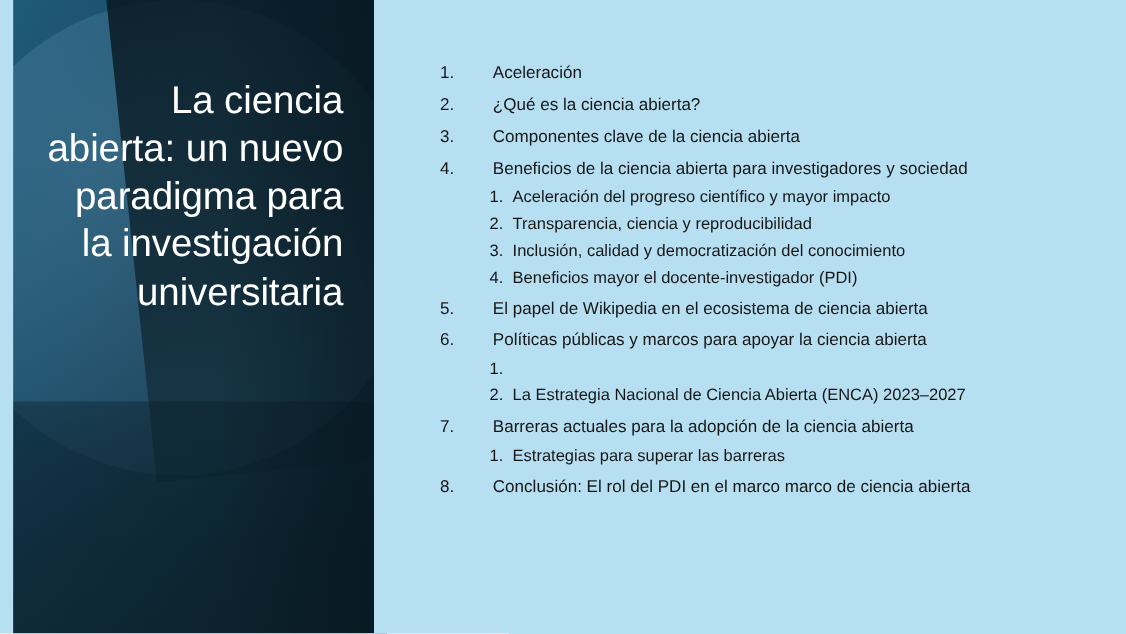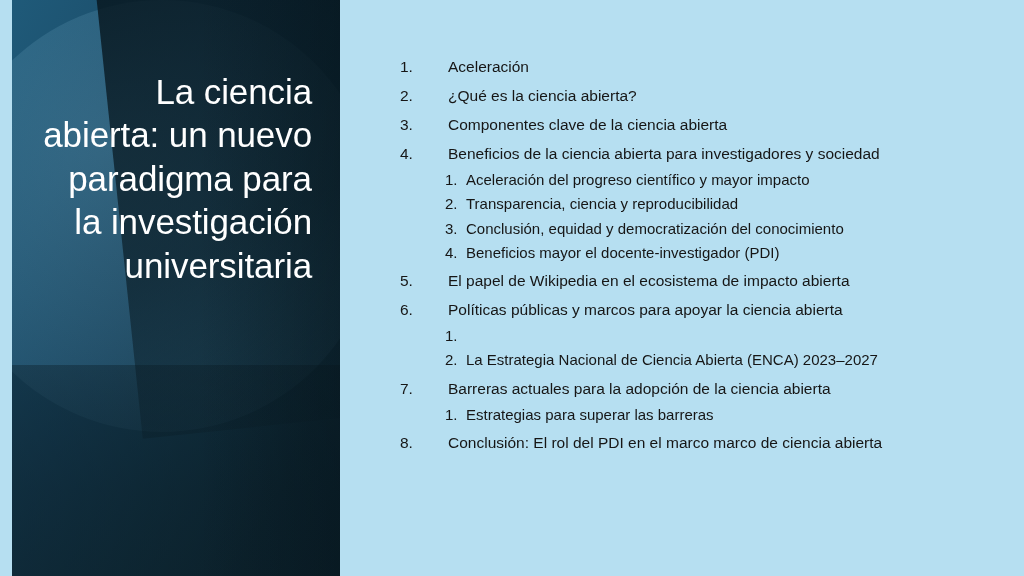--- a/index.html
+++ b/index.html
@@ -190,32 +190,32 @@
             <div class="toc-item level2">
               <span class="num">1.</span>
               <span class="txt">Aceleración del progreso científico y mayor impacto</span>
             </div>
             <div class="toc-item level2">
               <span class="num">2.</span>
               <span class="txt">Transparencia, ciencia y reproducibilidad</span>
             </div>
             <div class="toc-item level2">
               <span class="num">3.</span>
-              <span class="txt">Conclusión, equidad y democratización del conocimiento</span>
+              <span class="txt">Inclusión, calidad y democratización del conocimiento</span>
             </div>
             <div class="toc-item level2">
               <span class="num">4.</span>
               <span class="txt">Beneficios mayor el docente-investigador (PDI)</span>
             </div>
           </div>
         </div>
         <div class="toc-group">
           <div class="toc-item level1">
             <span class="num">5.</span>
-            <span class="txt">El papel de Wikipedia en el ecosistema de impacto abierta</span>
+            <span class="txt">El papel de Wikipedia en el ecosistema de ciencia abierta</span>
           </div>
         </div>
         <div class="toc-group">
           <div class="toc-item level1">
             <span class="num">6.</span>
             <span class="txt">Políticas públicas y marcos para apoyar la ciencia abierta</span>
           </div>
           <div class="toc-sublist">
             <div class="toc-item level2">
               <span class="num">1.</span>

